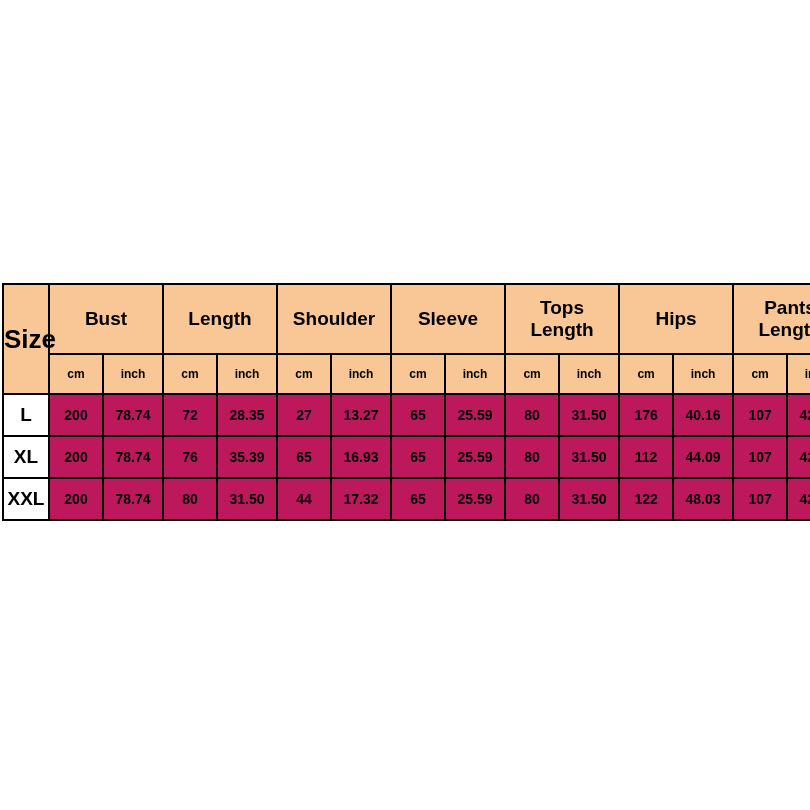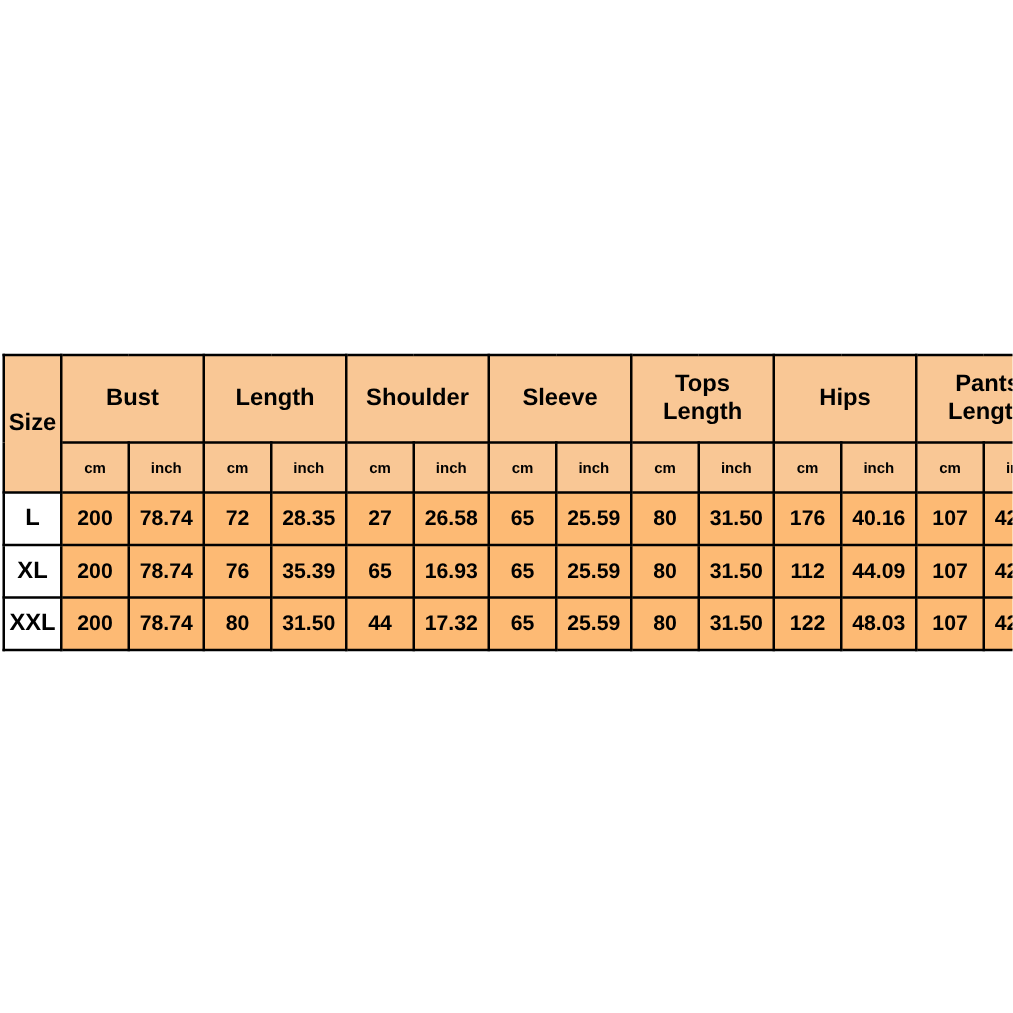--- a/index.html
+++ b/index.html
@@ -47,26 +47,26 @@
     height: 68px;
     font-size: 19px;
     line-height: 1.15;
   }
   .unit-head {
     height: 38px;
     font-size: 12px;
   }
   .size-cell {
     background: #f9c795;
-    font-size: 19px;
+    font-size: 26px;
   }
   .data-row td {
     height: 40px;
-    font-size: 17px;
-    background: #fdba74;
+    font-size: 14px;
+    background: #be185d;
   }
   .data-row td.size-cell {
     background: #ffffff;
     font-size: 19px;
   }
   .col-size { width: 46px; }
   .col-unit { width: 54px; }
   .col-unit-wide { width: 60px; }
 </style>
 </head>
@@ -121,21 +121,21 @@
         </tr>
       </thead>
       <tbody>
         <tr class="data-row">
           <td class="size-cell">L</td>
           <td>200</td>
           <td>78.74</td>
           <td>72</td>
           <td>28.35</td>
           <td>27</td>
-          <td>26.58</td>
+          <td>13.27</td>
           <td>65</td>
           <td>25.59</td>
           <td>80</td>
           <td>31.50</td>
           <td>176</td>
           <td>40.16</td>
           <td>107</td>
           <td>42.13</td>
         </tr>
         <tr class="data-row">

